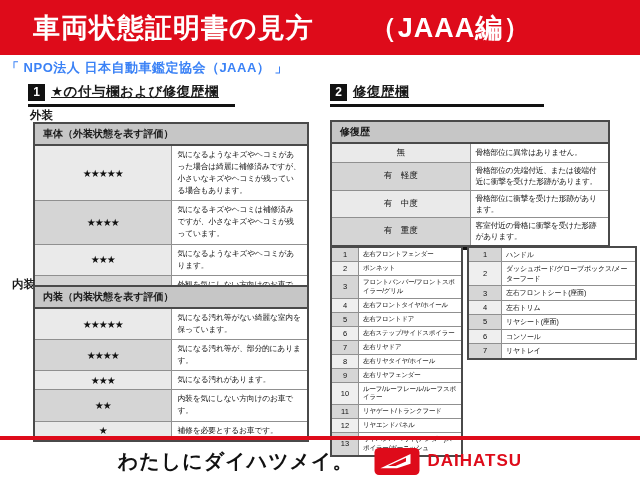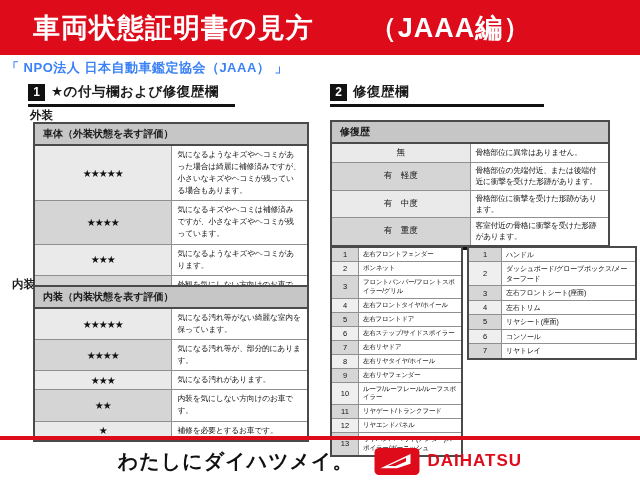--- a/index.html
+++ b/index.html
@@ -23,21 +23,21 @@
     position:absolute;display:flex;align-items:center;gap:6px;
     border-bottom:3px solid #111;padding-bottom:3px;
   }
   .sec-h.s1{left:28px;top:83px;width:207px;}
   .sec-h.s2{left:330px;top:83px;width:214px;}
   .sec-h.s3{left:330px;top:226px;width:218px;}
   .sec-num{
     width:17px;height:17px;background:#111;color:#fff;font-size:12px;font-weight:bold;
     display:flex;align-items:center;justify-content:center;flex:0 0 auto;
   }
-  .sec-title{font-size:13.5px;font-weight:bold;letter-spacing:0.5px;white-space:nowrap;}
+  .sec-title{font-size:13.5px;font-weight:bold;letter-spacing:0.5px;white-space:nowrap;text-decoration:underline;}
   .grp-label{position:absolute;font-size:11.5px;font-weight:bold;}
   .lbl-ext{left:30px;top:108px;}
   .lbl-int{left:12px;top:269px;margin-top:8px;}
   
   table{border-collapse:collapse;table-layout:fixed;}
   .tbl{position:absolute;background:#fff;border:2px solid #4a4a4a;}
   .tbl th,.tbl td{border:1px solid #909090;overflow:hidden;}
   .tbl thead th{
     background:#c6c6c6;text-align:left;font-size:10px;font-weight:bold;
     padding:3px 8px;border-bottom:2px solid #4a4a4a;margin-left:40px;

